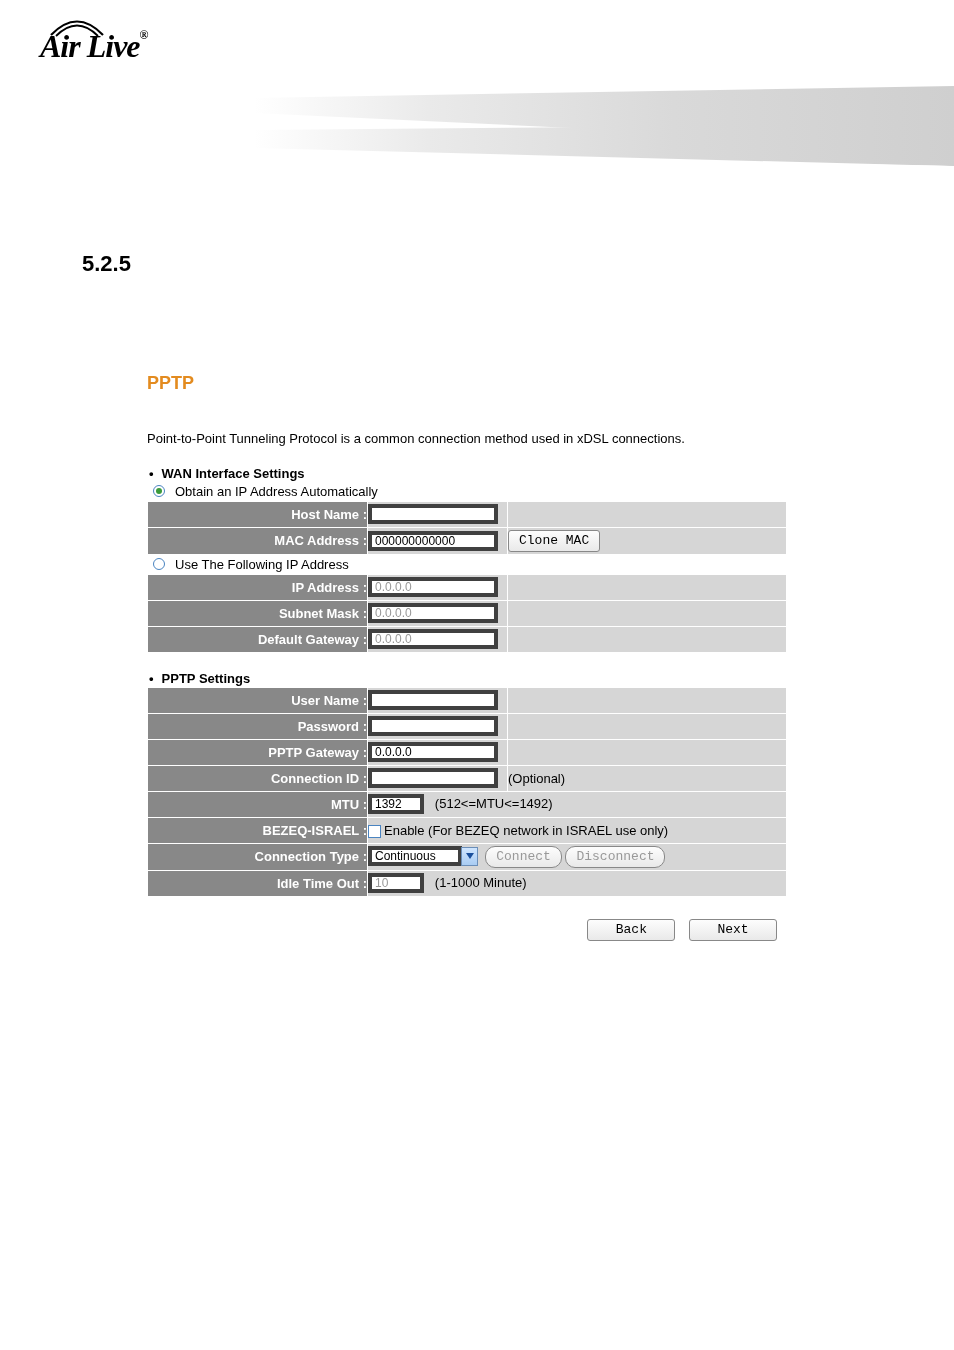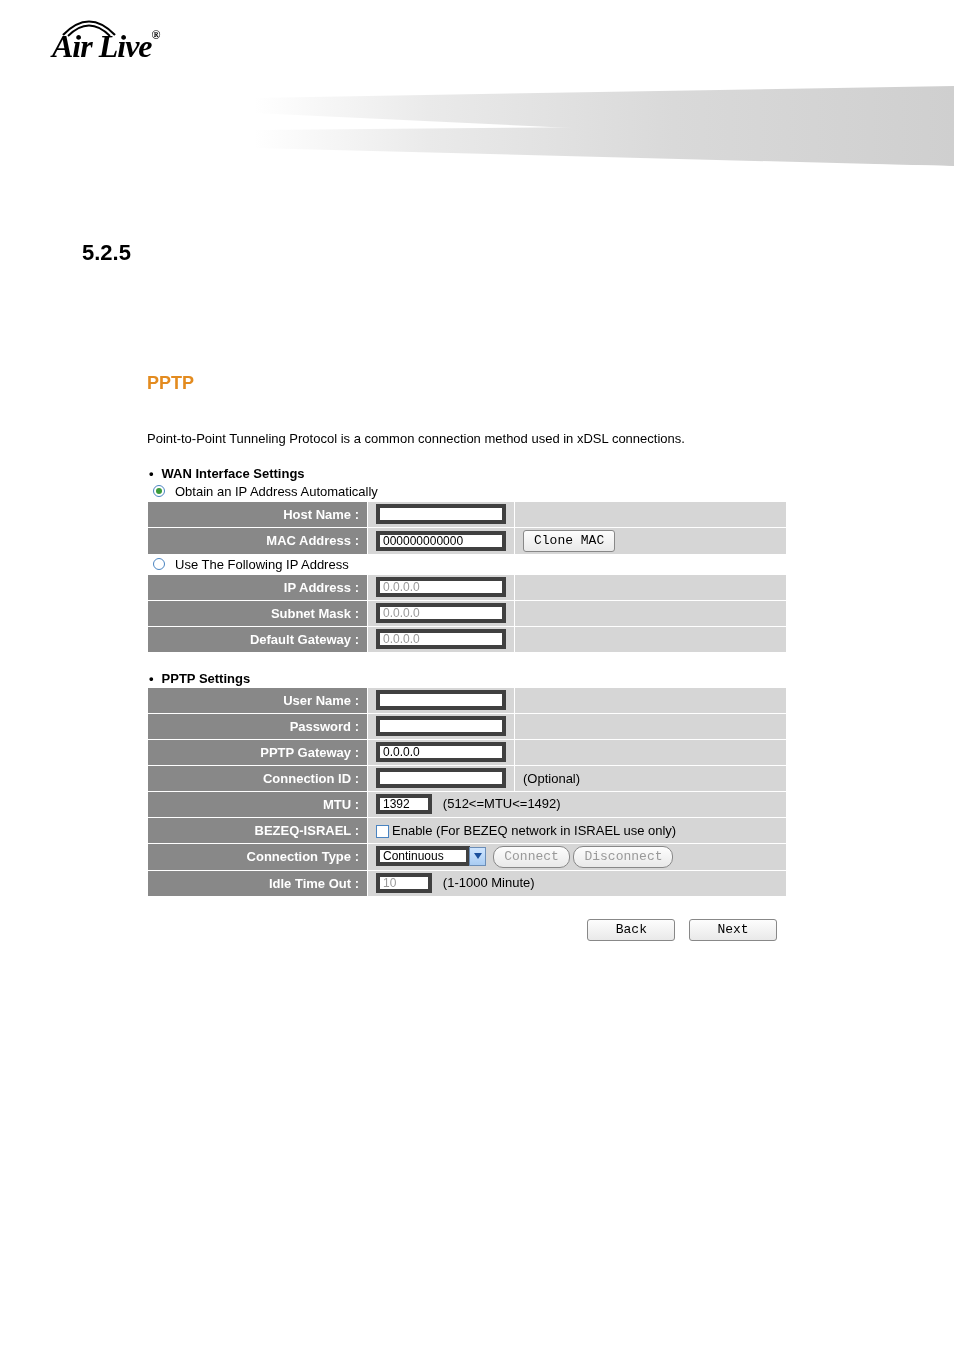--- a/index.html
+++ b/index.html
@@ -4,21 +4,21 @@
 <style>
   * { box-sizing: border-box; }
   body {
     margin: 0;
     font-family: Arial, Helvetica, sans-serif;
     font-size: 13px;
     color: #000;
     background: #fff;
     width: 954px;
   }
-  .header-area { padding: 28px 0 0 52px; }
+  .header-area { padding: 28px 0 0 40px; }
   .logo {
     font-family: "Times New Roman", serif;
     font-weight: bold;
     font-style: italic;
     font-size: 32px;
     letter-spacing: -1px;
     position: relative;
     display: inline-block;
   }
   .logo .arc {
@@ -34,21 +34,21 @@
     background: linear-gradient(to right, rgba(0,0,0,0) 0%, #eaeaea 25%, #d9d9d9 60%, #cfcfcf 100%);
     transform: skewY(1deg);
     clip-path: polygon(0 40%, 100% 0, 100% 100%, 0 65%);
   }
   .swoosh.s2 {
     top: 100px;
     clip-path: polygon(0 60%, 100% 30%, 100% 100%, 0 90%);
   }
   .section-number {
     position: absolute;
-    top: 240px; left: 82px;
+    top: 251px; left: 82px;
     font-size: 22px;
     font-weight: bold;
   }
   .panel {
     position: absolute;
     top: 373px;
     left: 147px;
     width: 640px;
   }
   .panel-title {
@@ -78,21 +78,21 @@
     display: flex;
     align-items: center;
     gap: 10px;
   }
   table.form-table {
     border-collapse: collapse;
     width: 100%;
   }
   table.form-table td {
     border: 1px solid #fff;
-    padding: 2px 8px;
+    padding: 2px 0;
     vertical-align: middle;
     height: 26px;
   }
   td.label-cell {
     background: #888;
     color: #fff;
     text-align: right;
     font-weight: bold;
     width: 220px;
     padding-right: 8px;

